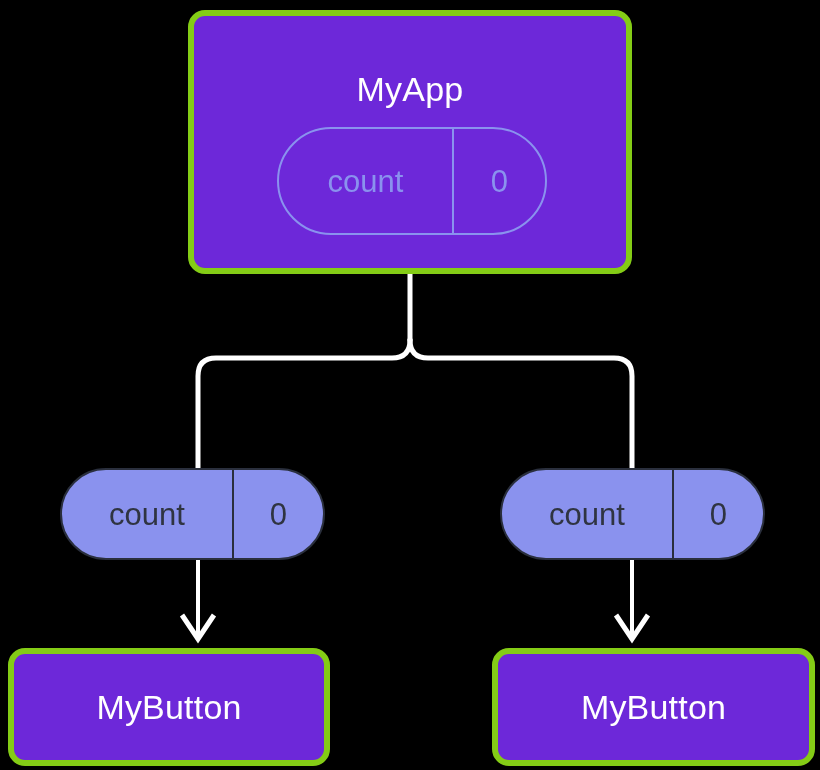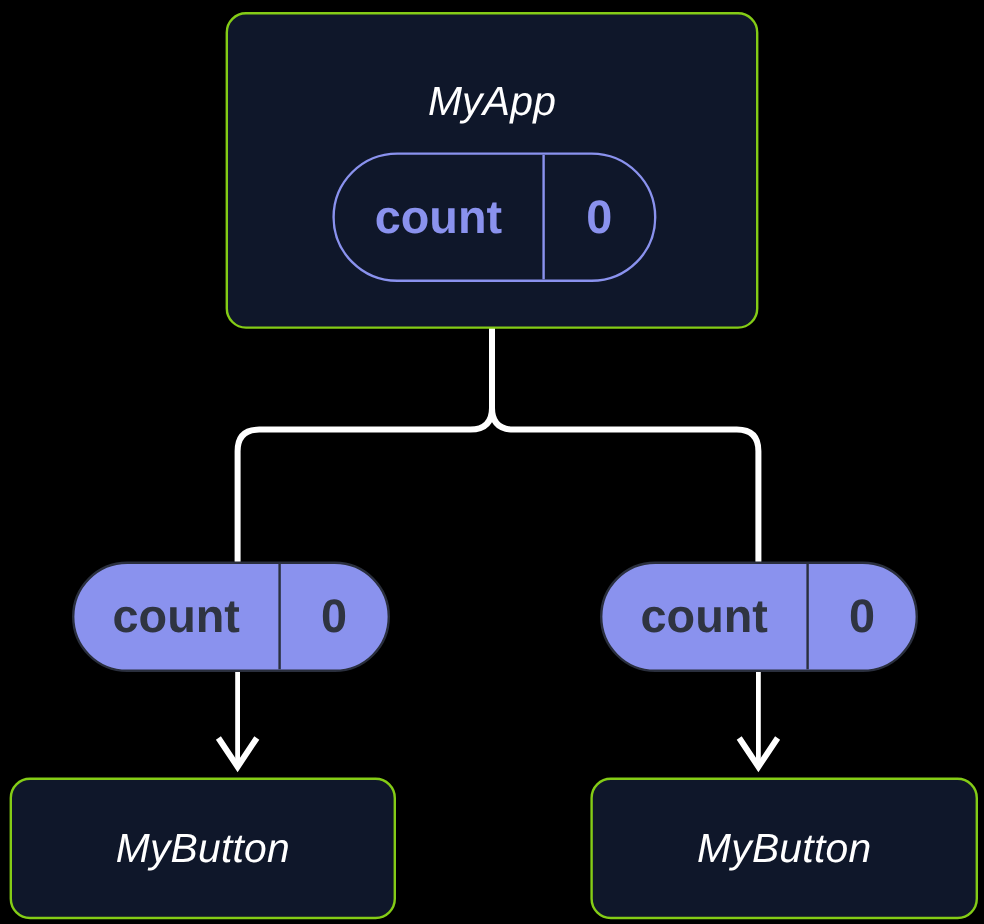--- a/index.html
+++ b/index.html
@@ -24,25 +24,24 @@
     top: 0;
     width: 820px;
     height: 770px;
     pointer-events: none;
   }
 
   
   .comp-box {
     position: absolute;
     box-sizing: border-box;
-    background: #0f172a;
-    border: 2px solid #84cc16;
+    background: #6d28d9;
+    border: 6px solid #84cc16;
     border-radius: 17px;
     z-index: 3;
-    font-style: italic;
   }
   .comp-title {
     position: absolute;
     left: 0;
     right: 0;
     text-align: center;
     color: #ffffff;
     font-size: 34px;
     font-weight: 400;
     letter-spacing: 0.2px;
@@ -67,22 +66,22 @@
     align-items: stretch;
     border-radius: 999px;
     overflow: hidden;
     z-index: 4;
   }
   .pill .pill-key,
   .pill .pill-val {
     display: flex;
     align-items: center;
     justify-content: center;
-    font-size: 39px;
-    font-weight: 700;
+    font-size: 31px;
+    font-weight: 400;
     line-height: 1;
     white-space: nowrap;
   }
 
   
   .pill-outline {
     background: transparent;
     border: 2px solid #8a92ee;
   }
   .pill-outline .pill-key { color: #8a92ee; }

